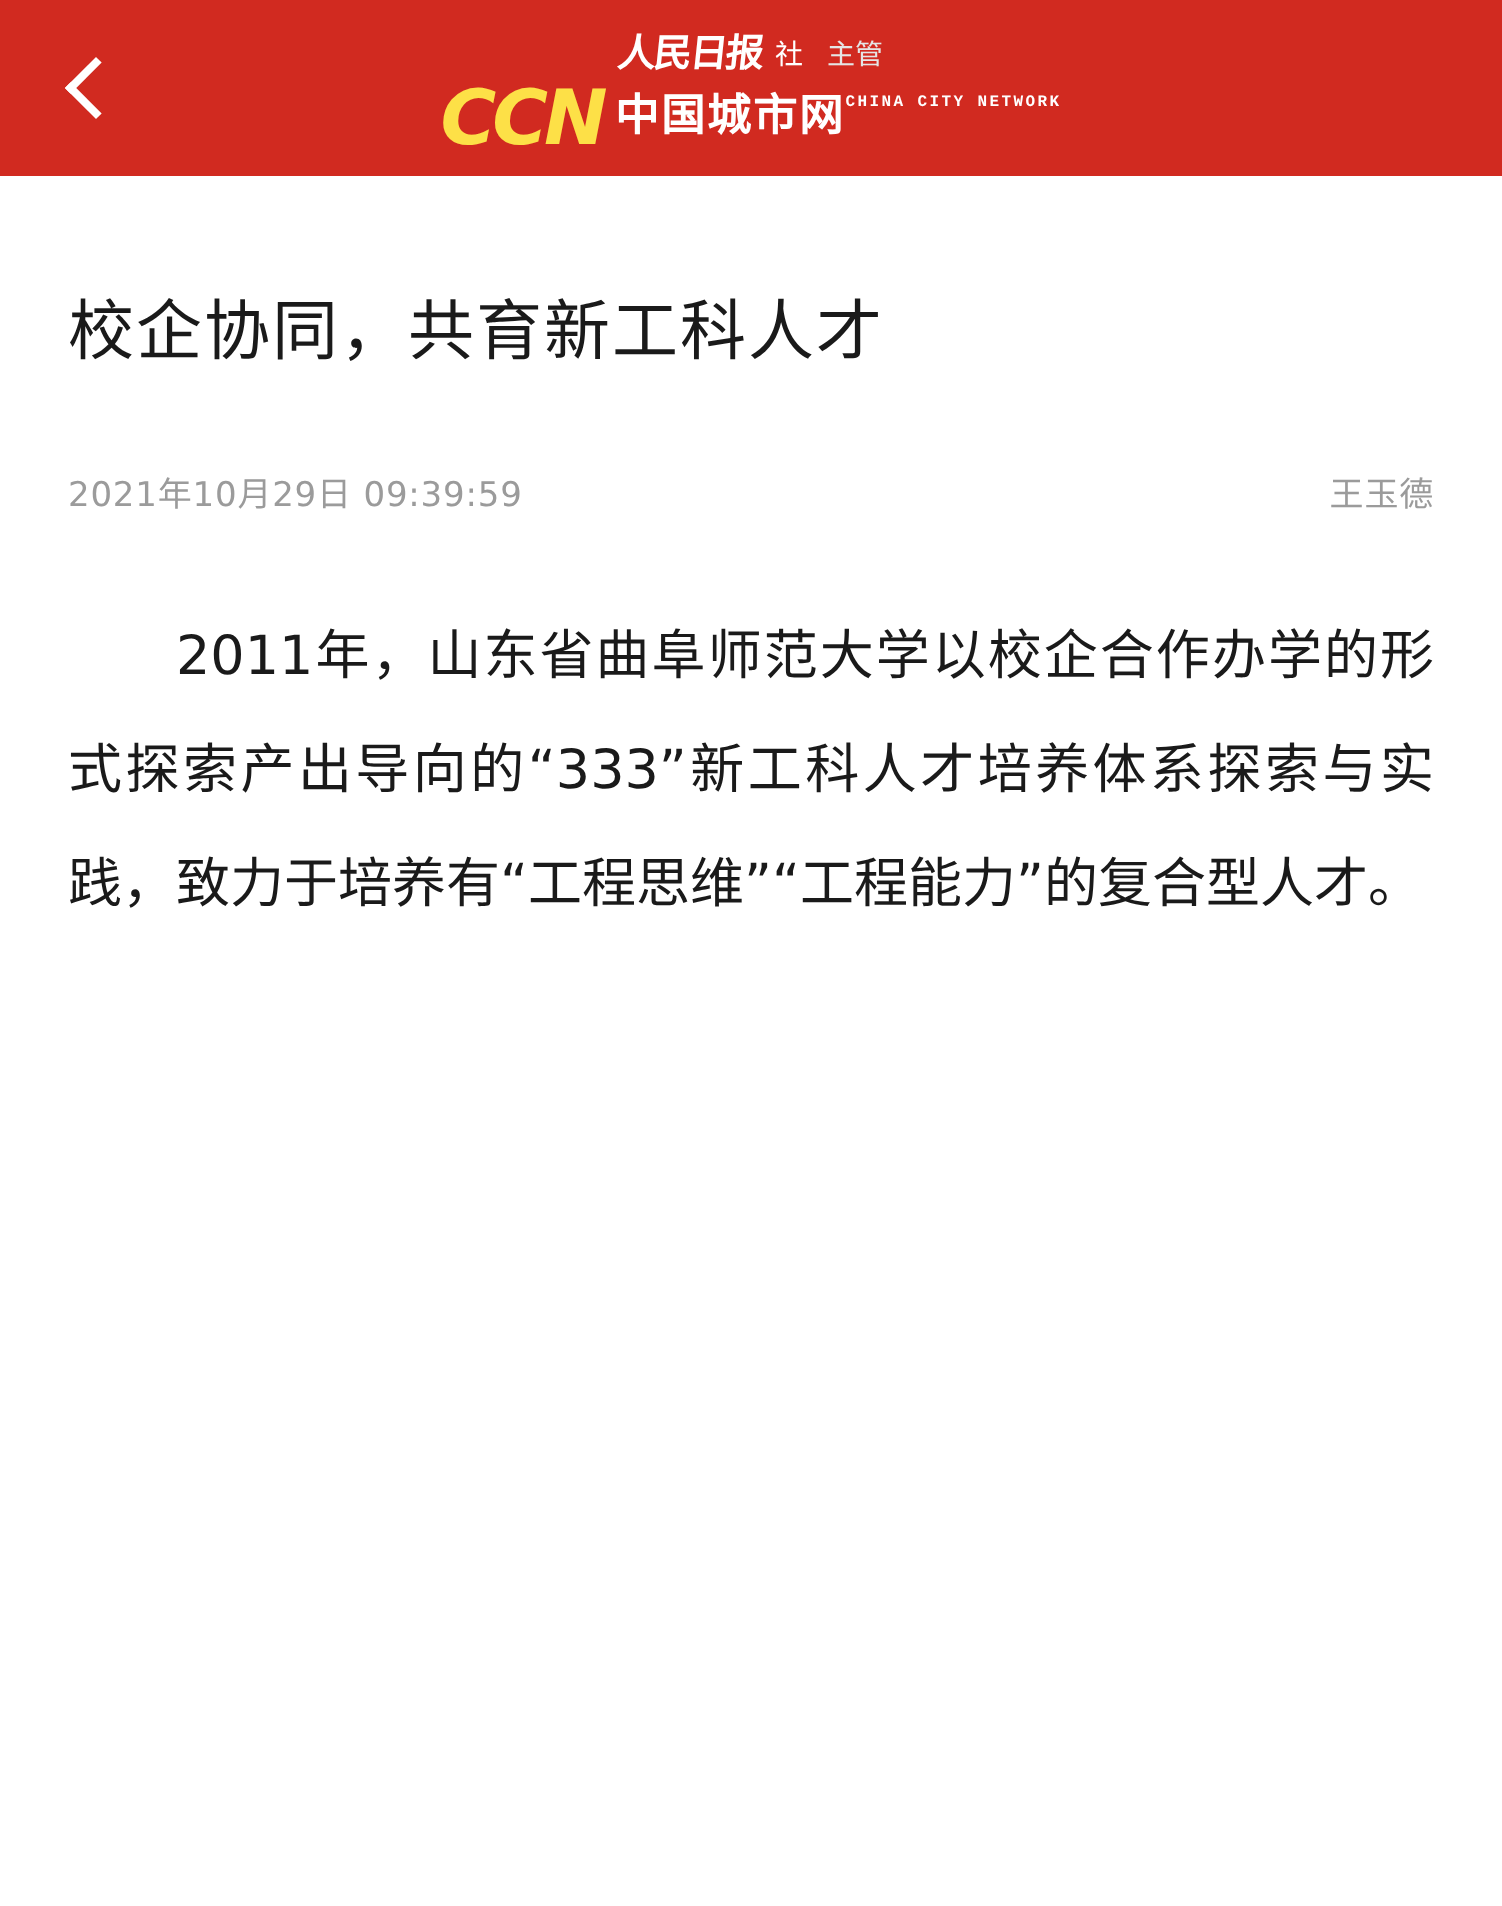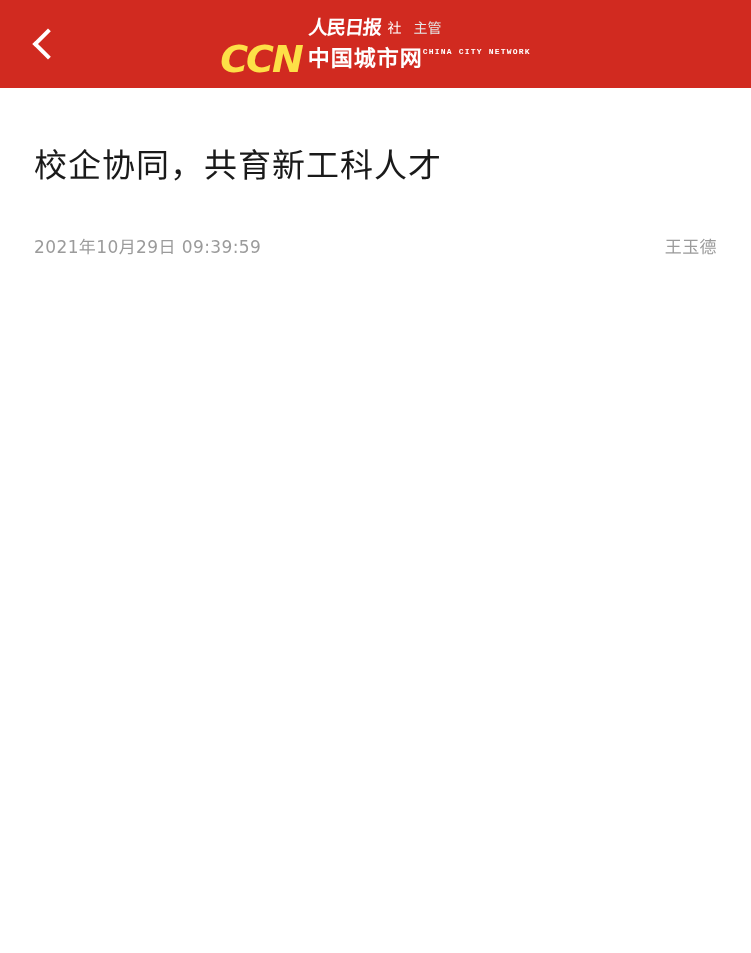--- a/index.html
+++ b/index.html
@@ -188,15 +188,16 @@
 <div class="article">
 
   <h1 class="article-title">校企协同，共育新工科人才</h1>
 
   <div class="meta-row">
     <span class="meta-date">2021年10月29日 09:39:59</span>
     <span class="meta-author">王玉德</span>
   </div>
 
   <div class="body-text">
+    <p>2011年，山东省曲阜师范大学以校企合作办学的形式探索产出导向的“333”新工科人才培养体系探索与实践，致力于培养有“工程思维”“工程能力”的复合型人才。</p>
   </div>
 
 </div>
 
 </body></html>

